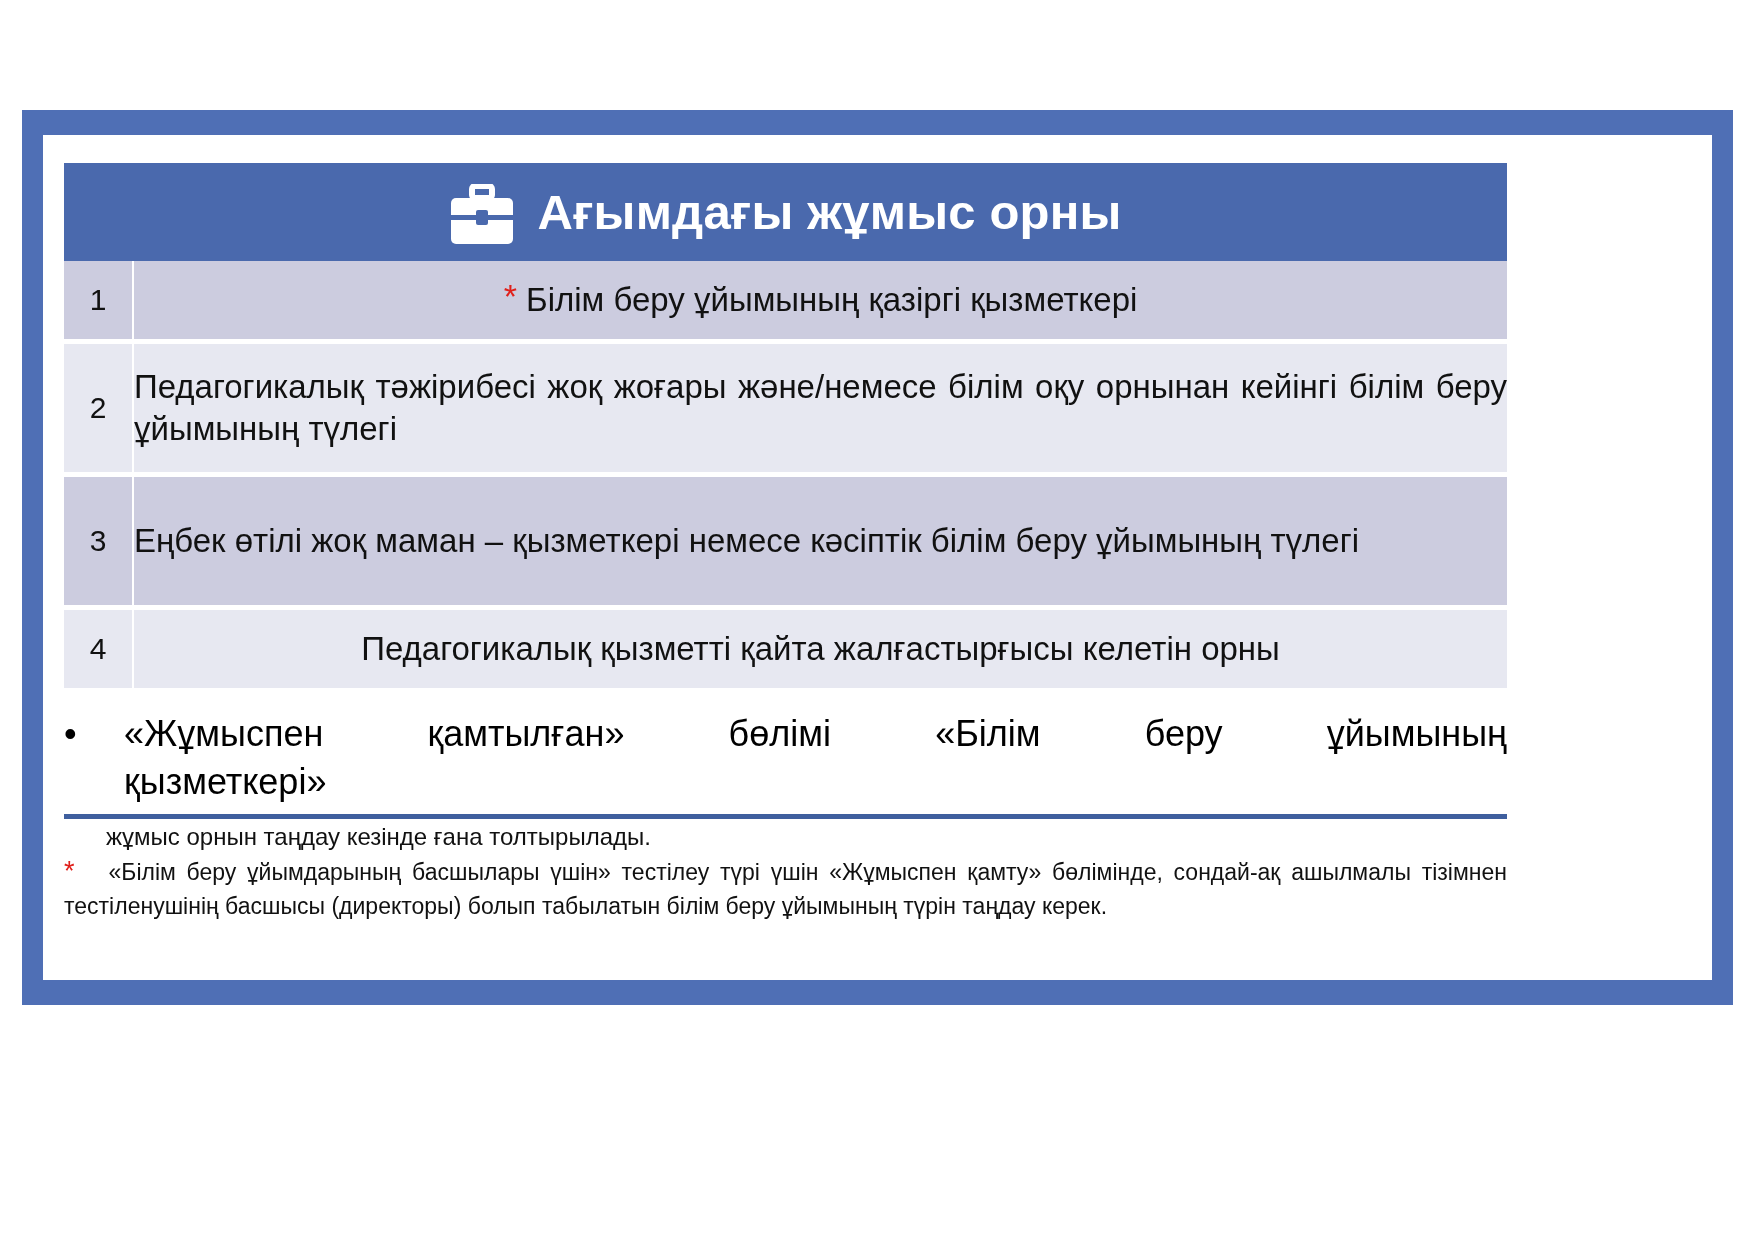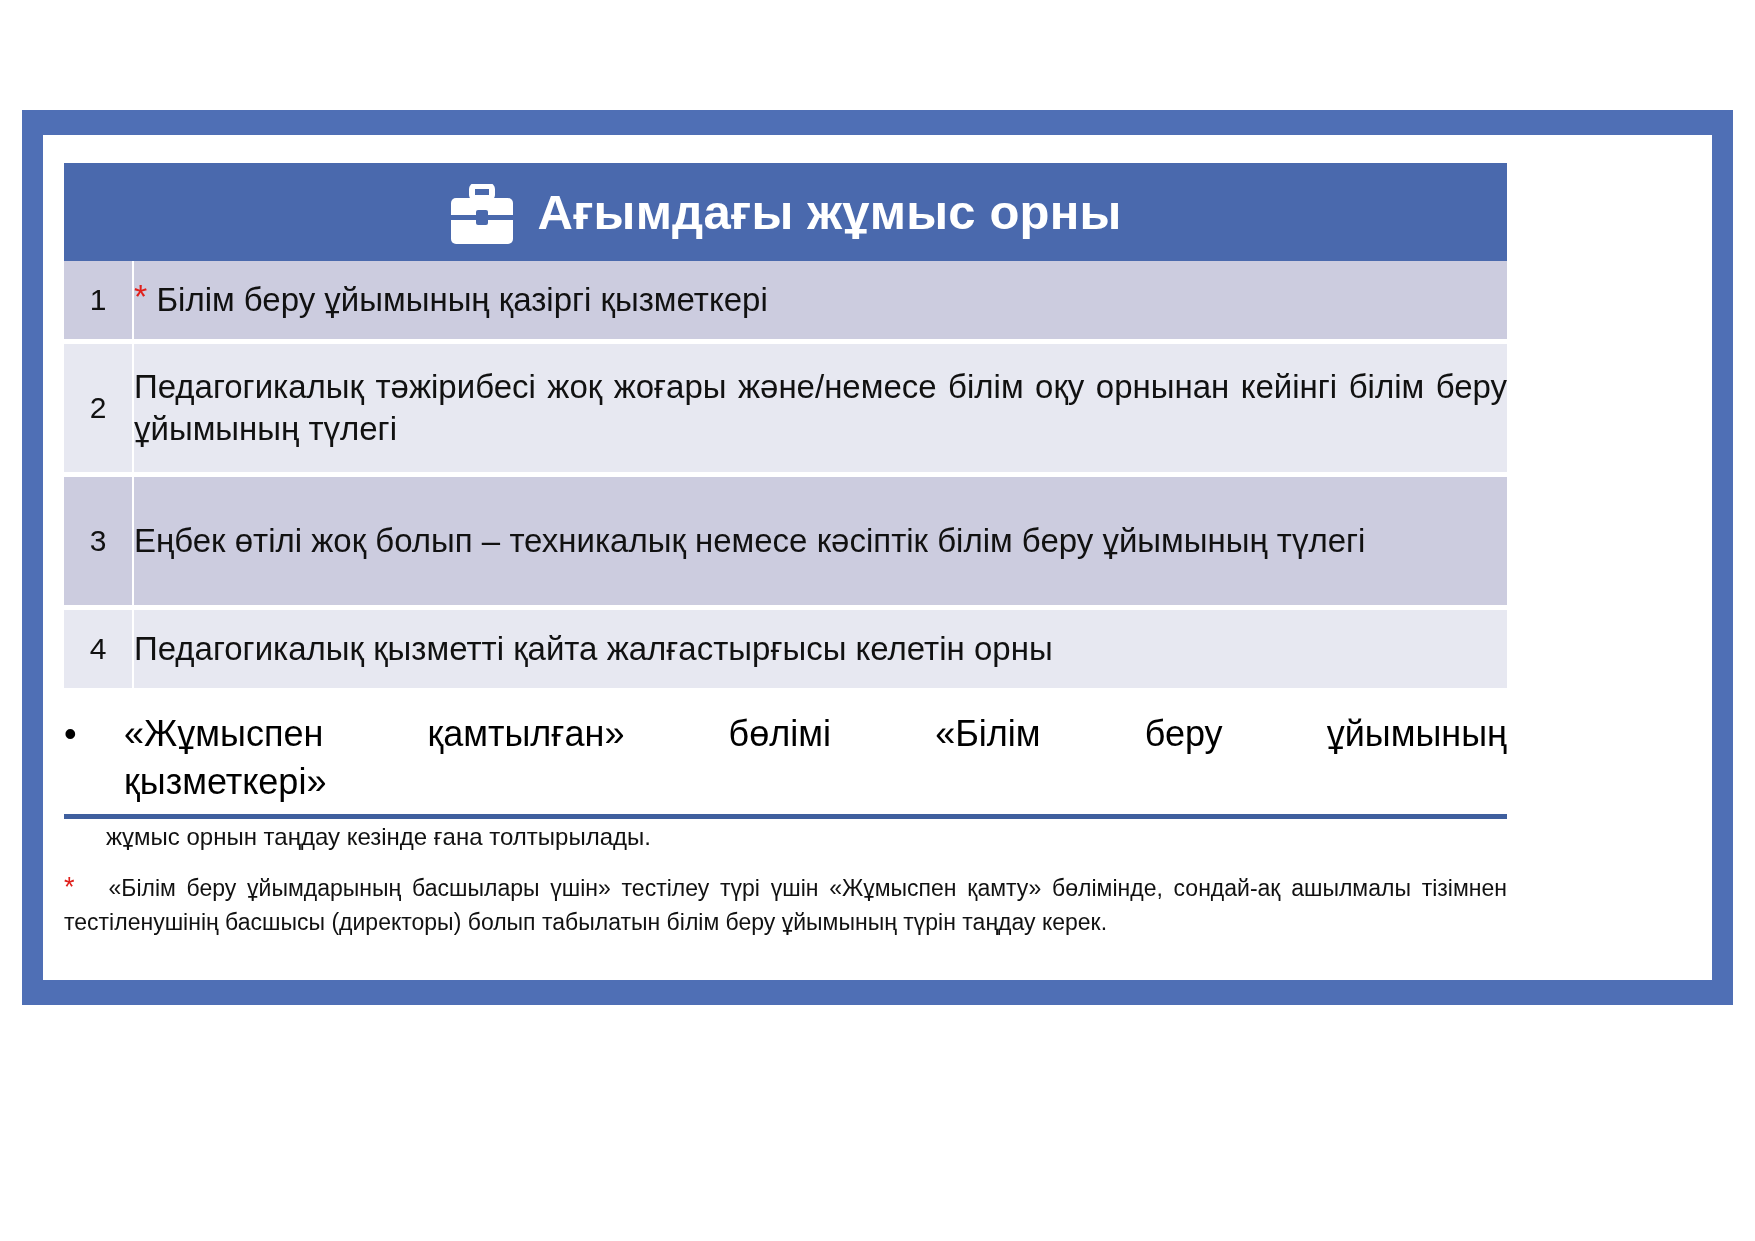--- a/index.html
+++ b/index.html
@@ -98,21 +98,21 @@
   }
   .cell-txt {
     padding: 12px 10px 12px 16px;
     font-size: 33px;
     color: #111111;
     line-height: 1.28;
     text-align: justify;
     text-justify: inter-word;
     hyphens: none;
   }
-  .cell-txt.one-line { text-align: left; }
+  .cell-txt.one-line { text-align: center; }
   .row-h1 td { height: 78px; }
   .row-h2 td { height: 128px; }
   .asterisk {
     color: #e0201b;
     font-size: 34px;
     font-weight: normal;
     vertical-align: top;
     line-height: 1;
   }
   .row-sep td {
@@ -160,21 +160,21 @@
 
   
   .foot-1 {
     margin-top: 2px;
     padding-left: 42px;
     font-size: 24px;
     color: #111111;
     line-height: 1.3;
   }
   .foot-2 {
-    margin-top: 16px;
+    margin-top: 0;
     font-size: 23px;
     color: #111111;
     line-height: 1.42;
     text-align: justify;
     text-justify: inter-word;
   }
   .foot-2 .asterisk-small {
     color: #e0201b;
     font-size: 27px;
   }
@@ -214,21 +214,21 @@
           </tr>
         <tr class="row-even row-h2">
           <td class="cell-num">2</td>
           <td class="cell-txt">Педагогикалық тәжірибесі жоқ жоғары және/немесе білім оқу орнынан кейінгі білім беру ұйымының түлегі</td>
         </tr>
         <tr class="row-sep">
             <td colspan="2"></td>
           </tr>
         <tr class="row-odd row-h2">
           <td class="cell-num">3</td>
-          <td class="cell-txt">Еңбек өтілі жоқ болып – техникалық немесе кәсіптік білім беру ұйымының түлегі</td>
+          <td class="cell-txt">Еңбек өтілі жоқ маман – қызметкері немесе кәсіптік білім беру ұйымының түлегі</td>
         </tr>
         <tr class="row-sep">
             <td colspan="2"></td>
           </tr>
         <tr class="row-even row-h1">
           <td class="cell-num">4</td>
           <td class="cell-txt one-line">Педагогикалық қызметті қайта жалғастырғысы келетін орны</td>
         </tr>
       </tbody>
     </table>

